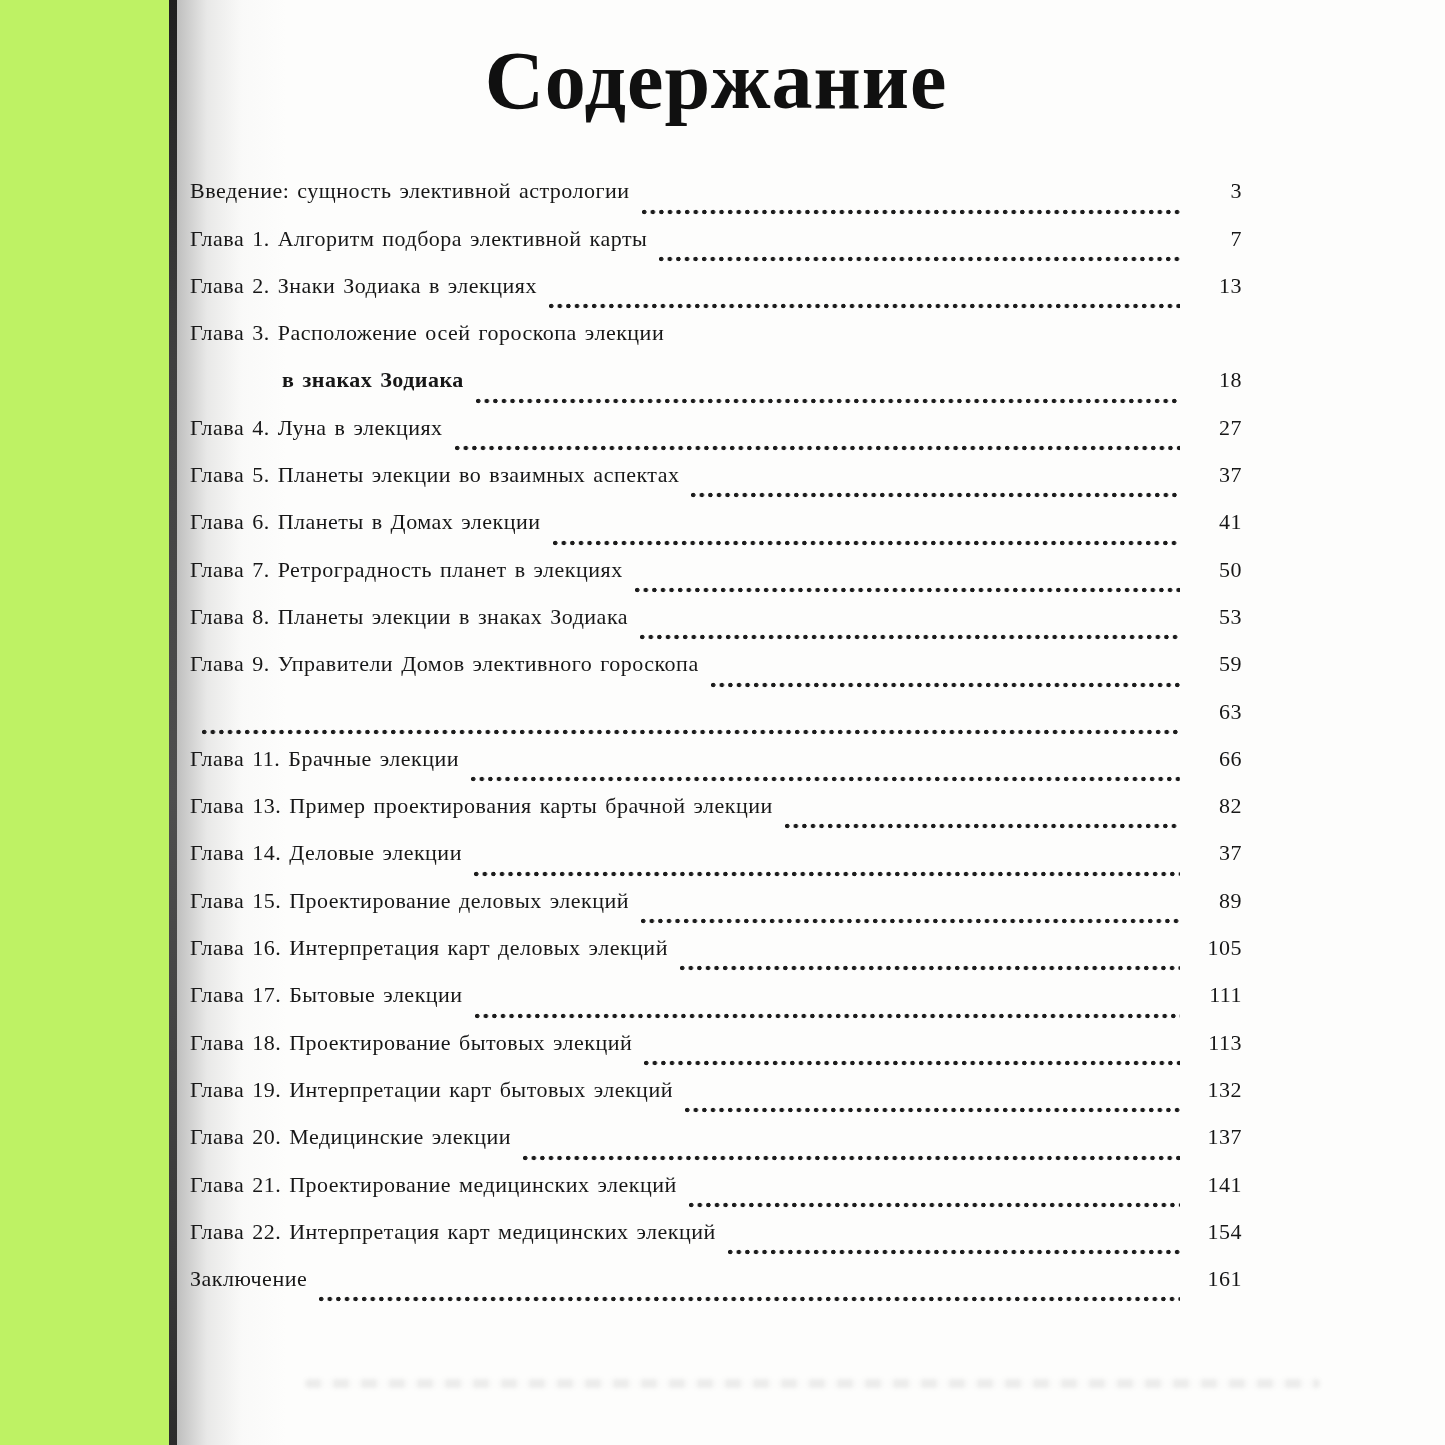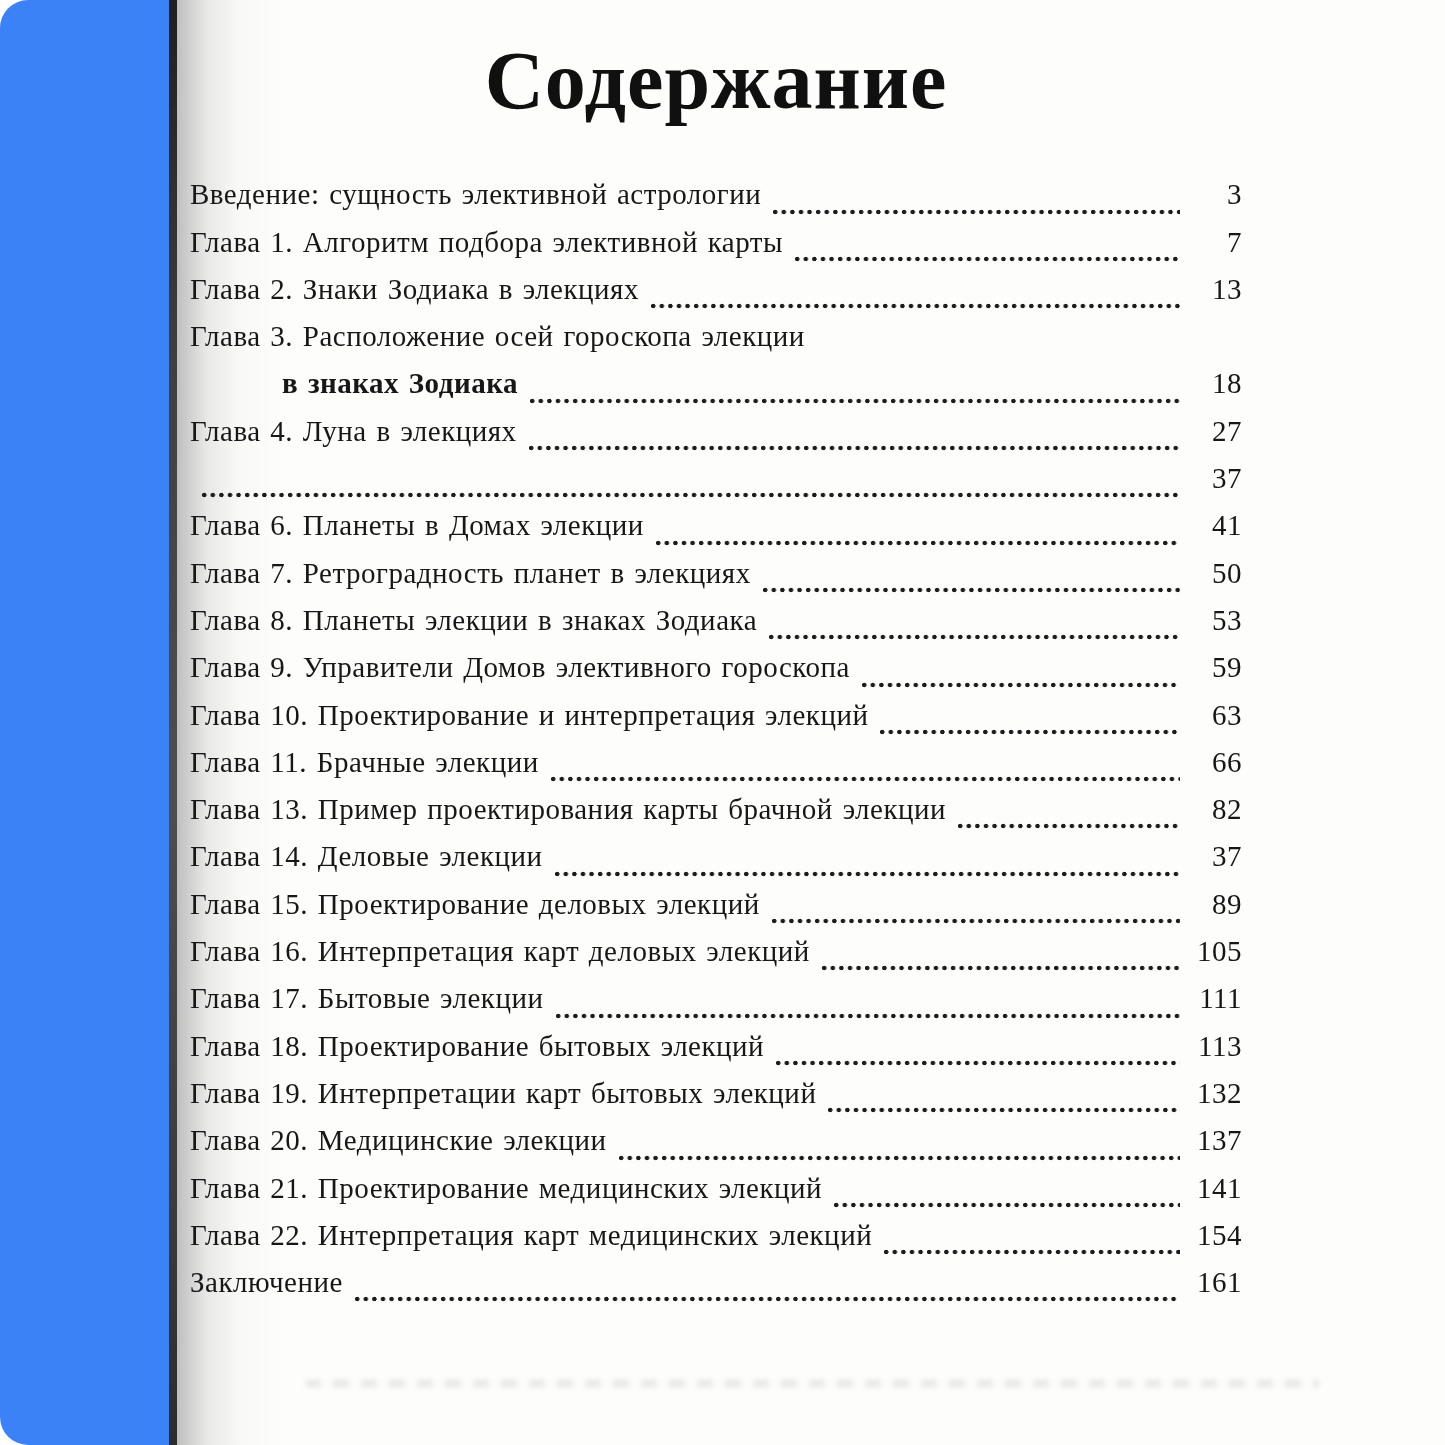--- a/index.html
+++ b/index.html
@@ -8,22 +8,21 @@
     width: 1445px;
     height: 1445px;
     overflow: hidden;
     background: #ffffff;
     font-family: "Liberation Serif", serif;
   }
   .scan {
     position: relative;
     width: 1445px;
     height: 1445px;
-    background: #3b82f6;
-    border-radius: 28px;
+    background: #bef264;
   }
   
   .spine-edge {
     position: absolute;
     left: 169px;
     top: 0;
     width: 8px;
     height: 1445px;
     background: linear-gradient(to bottom, #1f1f1f 0%, #3f3f3f 25%, #4e4e4e 55%, #3a3a3a 85%, #2c2c2c 100%);
   }
@@ -57,21 +56,21 @@
     letter-spacing: 1px;
     color: #101010;
   }
   .toc {
     margin-top: 50px;
   }
   .line {
     display: flex;
     align-items: baseline;
     height: 47.3px;
-    font-size: 29px;
+    font-size: 22px;
     color: #171717;
     letter-spacing: 0.5px;
     word-spacing: 2px;
     white-space: nowrap;
   }
   .line.indent .text {
     padding-left: 92px;
     font-weight: bold;
   }
   .leader {
@@ -140,20 +139,21 @@
     <span class="pagenum">18</span>
   </div>
 
   <div class="line">
     <span class="text">Глава 4. Луна в элекциях</span>
     <span class="leader"></span>
     <span class="pagenum">27</span>
   </div>
 
   <div class="line">
+    <span class="text">Глава 5. Планеты элекции во взаимных аспектах</span>
     <span class="leader"></span>
     <span class="pagenum">37</span>
   </div>
 
   <div class="line">
     <span class="text">Глава 6. Планеты в Домах элекции</span>
     <span class="leader"></span>
     <span class="pagenum">41</span>
   </div>
 
@@ -169,21 +169,20 @@
     <span class="pagenum">53</span>
   </div>
 
   <div class="line">
     <span class="text">Глава 9. Управители Домов элективного гороскопа</span>
     <span class="leader"></span>
     <span class="pagenum">59</span>
   </div>
 
   <div class="line">
-    <span class="text">Глава 10. Проектирование и интерпретация элекций</span>
     <span class="leader"></span>
     <span class="pagenum">63</span>
   </div>
 
   <div class="line">
     <span class="text">Глава 11. Брачные элекции</span>
     <span class="leader"></span>
     <span class="pagenum">66</span>
   </div>
 

